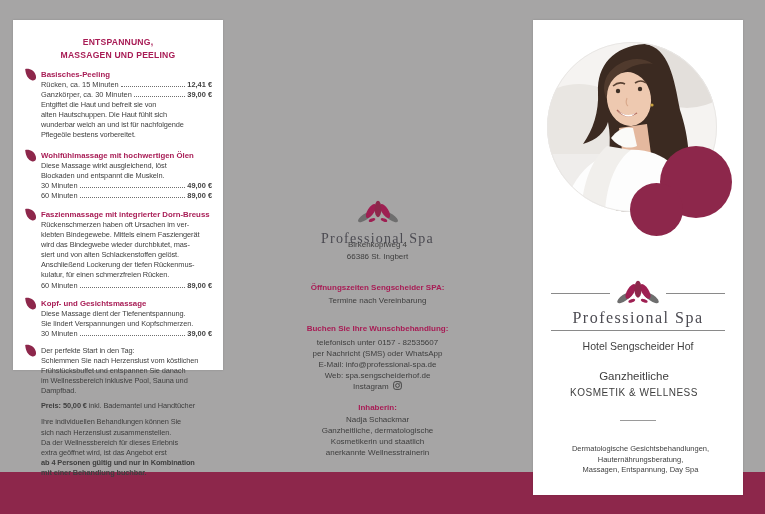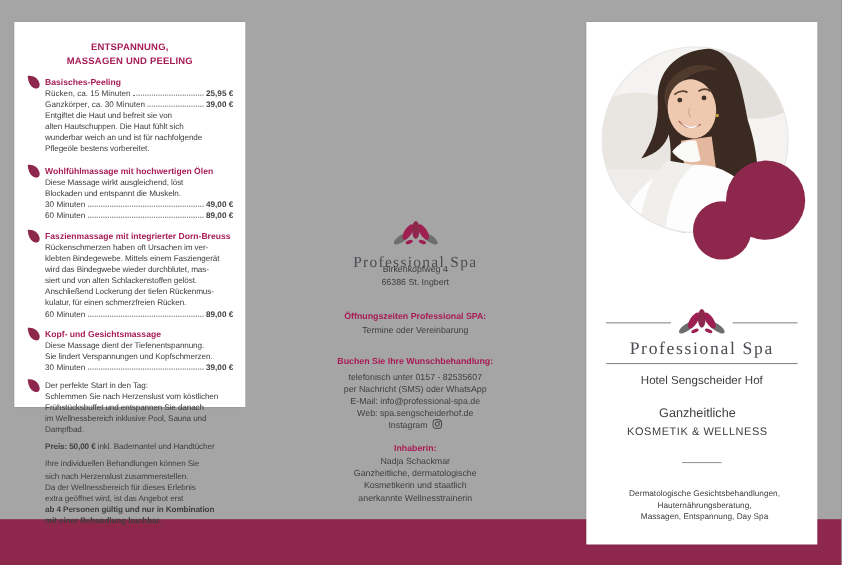--- a/index.html
+++ b/index.html
@@ -90,21 +90,21 @@
       </div>
 
       <div class="section mt1">
         <svg class="leaf" viewBox="0 0 13 13">
             <use href="#leafP" fill="#8d274b"></use>
           </svg>
         <div class="sec-title">Basisches-Peeling</div>
         <div class="price-row">
           <span>Rücken, ca. 15 Minuten</span>
             <span class="leader"></span>
-            <span class="price">25,95 €</span>
+            <span class="price">12,41 €</span>
         </div>
         <div class="price-row">
           <span>Ganzkörper, ca. 30 Minuten</span>
             <span class="leader"></span>
             <span class="price">39,00 €</span>
         </div>
         <div class="sec-desc pre">Entgiftet die Haut und befreit sie von
 alten Hautschuppen. Die Haut fühlt sich
 wunderbar weich an und ist für nachfolgende
 Pflegeöle bestens vorbereitet.</div>
@@ -185,22 +185,22 @@
 
   <div class="middle">
     <div class="m-abs" style="top:200px">
       <svg width="44" height="26" viewBox="0 0 44 26">
           <use href="#lotus"></use>
         </svg>
       <div class="brand-text m-brand">Professional Spa</div>
     </div>
     <div class="m-abs m-body pre" style="top:239px">Birkenkopfweg 4
 66386 St. Ingbert</div>
-    <div class="m-abs m-head" style="top:283px">Öffnungszeiten Professional SPA:</div>
-    <div class="m-abs m-body" style="top:295px">Termine oder Vereinbarung</div>
+    <div class="m-abs m-head" style="top:283px">Öffnungszeiten Sengscheider SPA:</div>
+    <div class="m-abs m-body" style="top:295px">Termine nach Vereinbarung</div>
     <div class="m-abs m-head" style="top:324px">Buchen Sie Ihre Wunschbehandlung:</div>
     <div class="m-abs m-book pre" style="top:337px">telefonisch unter 0157 - 82535607
 per Nachricht (SMS) oder WhatsApp
 E-Mail: info@professional-spa.de
 Web: spa.sengscheiderhof.de</div>
     <div class="m-abs insta-line" style="top:381px">
       <span>Instagram</span>
       <svg width="9" height="9" viewBox="0 0 9 9">
         <rect x="0.6" y="0.6" width="7.8" height="7.8" rx="2.2" fill="none" stroke="#3e3e3e" stroke-width="0.9"></rect>
         <circle cx="4.5" cy="4.5" r="1.9" fill="none" stroke="#3e3e3e" stroke-width="0.9"></circle>

